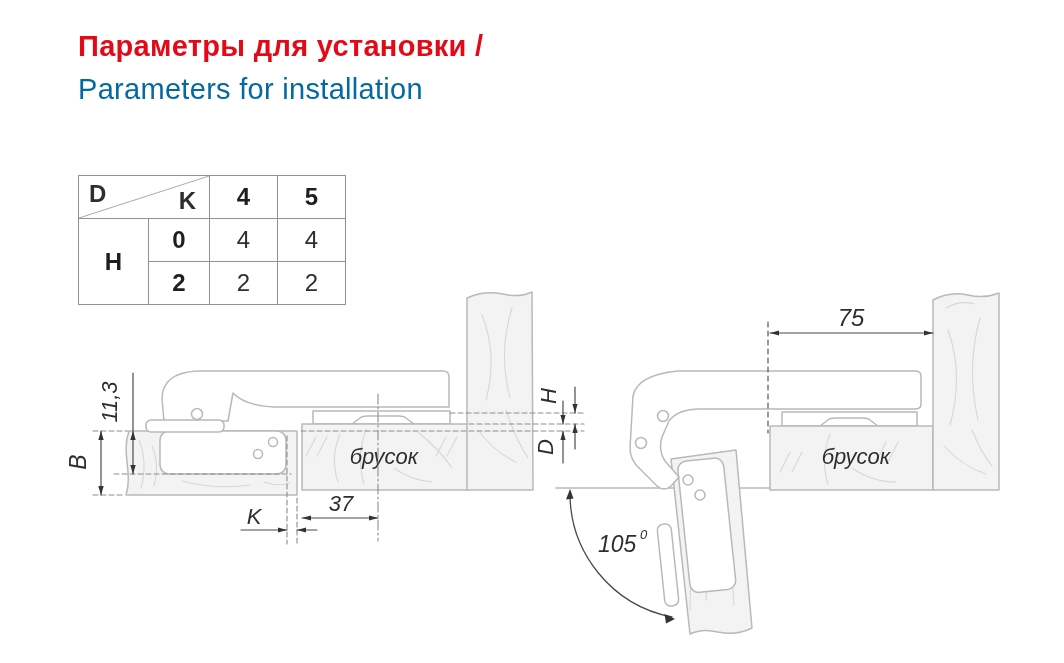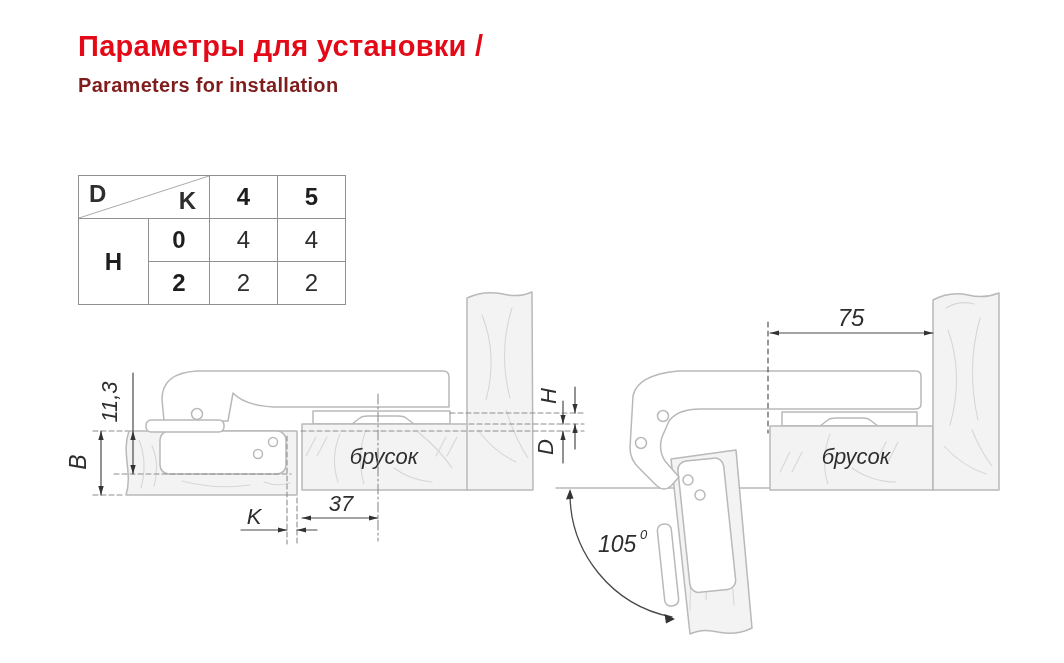--- a/index.html
+++ b/index.html
@@ -1,22 +1,22 @@
 <!DOCTYPE html>
 <html><head>
 <meta charset="utf-8">
 <style>
   html,body{margin:0;padding:0;background:#ffffff;}
   body{width:1064px;height:663px;position:relative;overflow:hidden;
        font-family:"Liberation Sans",sans-serif;-webkit-font-smoothing:antialiased;}
   .page{position:absolute;inset:0;}
   .title{position:absolute;left:78px;top:31px;font-size:29px;font-weight:700;
          color:#e30917;line-height:1.1;letter-spacing:.3px;text-align:center;}
-  .subtitle{position:absolute;left:78px;top:74px;font-size:20px;font-weight:700;
-         color:#7f1d1d;line-height:1.1;letter-spacing:.3px;}
+  .subtitle{position:absolute;left:78px;top:74px;font-size:29px;font-weight:400;
+         color:#0369a1;line-height:1.1;letter-spacing:.3px;}
   table.params{position:absolute;left:78px;top:175px;border-collapse:collapse;
          table-layout:fixed;}
   table.params td{border:1.4px solid #919191;text-align:center;vertical-align:middle;
          font-size:24px;color:#2e2e2e;padding:0;height:42px;}
   table.params td.head{font-weight:700;color:#1e1e1e;}
   table.params td.val{font-weight:400;}
   td.corner{position:relative;font-weight:700;}
   td.corner .diag{position:absolute;inset:0;width:100%;height:100%;}
   td.corner .corner-d{position:absolute;left:10px;top:4px;font-weight:700;}
   td.corner .corner-k{position:absolute;right:13px;bottom:3px;font-weight:700;}

